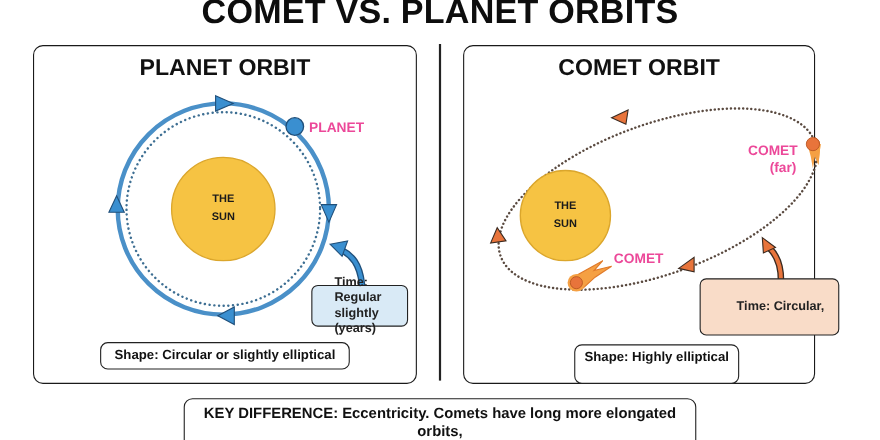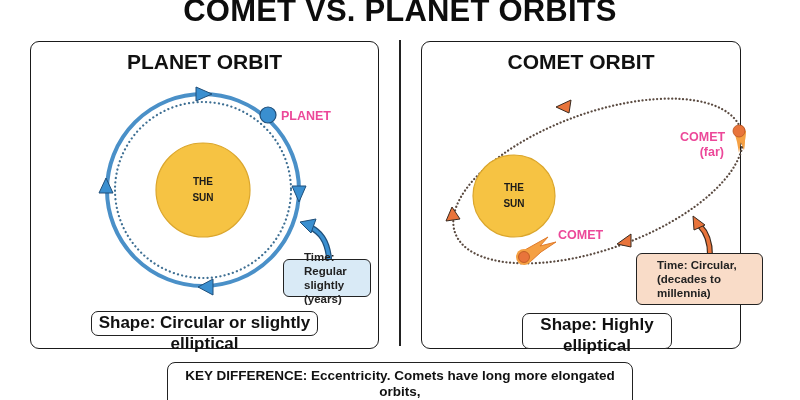--- a/index.html
+++ b/index.html
@@ -35,21 +35,21 @@
   .lbl { position: absolute; font-weight: bold; font-size: 12.5px; color: #ec4899; line-height: 15px; text-align: right; }
   .note {
     position: absolute; border: 1.5px solid #222; border-radius: 6px; box-sizing: border-box;
     font-weight: bold; font-size: 11.5px; line-height: 14px; text-align: left; color: #222;
     display: flex; align-items: center; justify-content: center; padding-left: 20px;
   }
   .note.blue { background: #d9eaf6; }
   .note.peach { background: #f9dcc8; }
   .shape-box {
     position: absolute; border: 1.5px solid #222; border-radius: 7px; box-sizing: border-box;
-    background: #fff; font-weight: bold; font-size: 17px; text-align: center; line-height: 21px; color: #111;
+    background: #fff; font-weight: bold; font-size: 12px; text-align: center; line-height: 21px; color: #111;
   }
   .key-box {
     position: absolute; left: 167px; top: 362px; width: 466px; height: 50px;
     border: 1.6px solid #222; border-radius: 8px; box-sizing: border-box; background: #fff;
     text-align: center; font-weight: bold; font-size: 13.5px; line-height: 16px; padding-top: 5px; color: #111;
   }
 </style>
 </head>
 <body>
 
@@ -147,21 +147,20 @@
   <div>SUN</div>
 </div>
 <div class="lbl" style="left:558px; top:228px;">COMET</div>
 <div class="lbl" style="left:680px; top:130px; width:44px;">
   <div>COMET</div>
   <div style="font-weight:bold;">(far)</div>
 </div>
 <div class="note peach" style="left:636px; top:253px; width:127px; height:52px;">
   <div>
     <div>Time: Circular,</div>
-    <div>(decades to millennia)</div>
   </div>
 </div>
 <div class="shape-box" style="left:522px; top:313px; width:150px; height:36px;">Shape: Highly elliptical</div>
 
 <div class="key-box">
   <div>KEY DIFFERENCE: Eccentricity. Comets have long more elongated orbits,</div>
 
 </div>
 
 </body></html>

